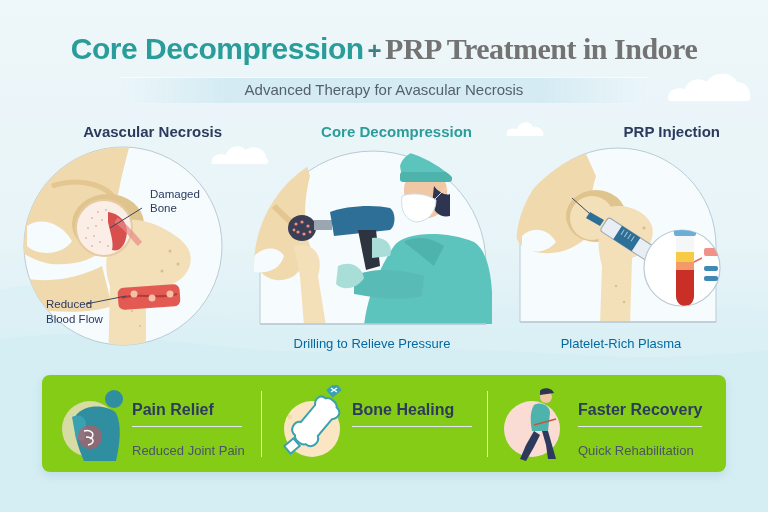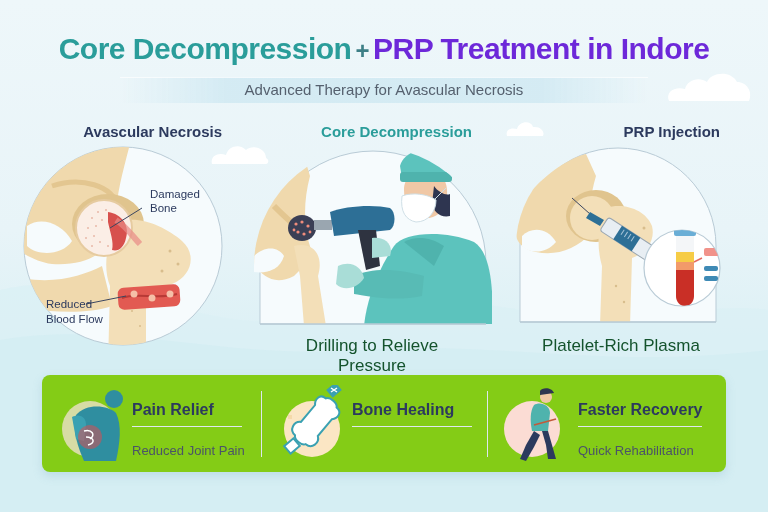--- a/index.html
+++ b/index.html
@@ -10,35 +10,35 @@
     background: linear-gradient(180deg, #eef7fa 0%, #e8f4f8 45%, #d8eff4 75%, #d3edf2 100%);
   }
   .bg-hill { position: absolute; pointer-events: none; }
   .cloud { position: absolute; }
   .title {
     position: absolute; left: 0; top: 32px; width: 768px; text-align: center;
     font-size: 30px; font-weight: bold; letter-spacing: -0.5px; white-space: nowrap;
   }
   .title .t1 { color: #2a9d9a; }
   .title .plus { color: #3d7f86; font-size: 24px; margin: 0 4px; }
-  .title .t2 { color: #6d28d9; }
+  .title .t2 { color: #737373; font-family: Liberation Serif, serif; }
   .subtitle-band {
     position: absolute; left: 120px; top: 77px; width: 528px; height: 26px;
     background: linear-gradient(90deg, rgba(215,236,244,0) 0%, rgba(210,234,243,0.9) 20%, rgba(210,234,243,0.9) 80%, rgba(215,236,244,0) 100%);
     border-top: 1px solid rgba(255,255,255,0.7);
   }
   .subtitle {
     position: absolute; left: 0; top: 81px; width: 768px; text-align: center;
     font-size: 15px; color: #55606e;
   }
   .panel-title {
     position: absolute; top: 123px; font-size: 15px; font-weight: bold; text-align: right;
   }
   .panel-caption {
-    position: absolute; top: 336px; font-size: 17px; color: #14532d; text-align: center;
+    position: absolute; top: 336px; font-size: 13px; color: #0369a1; text-align: center;
   }
   .illus { position: absolute; }
   .label-svg { font-family: "Liberation Sans", sans-serif; }
   .benefit-card {
     position: absolute; left: 42px; top: 375px; width: 684px; height: 97px;
     background: #84cc16; border-radius: 8px;
     box-shadow: 0 4px 10px rgba(120,170,190,0.25);
   }
   .benefit {
     position: absolute; top: 0; height: 97px;

